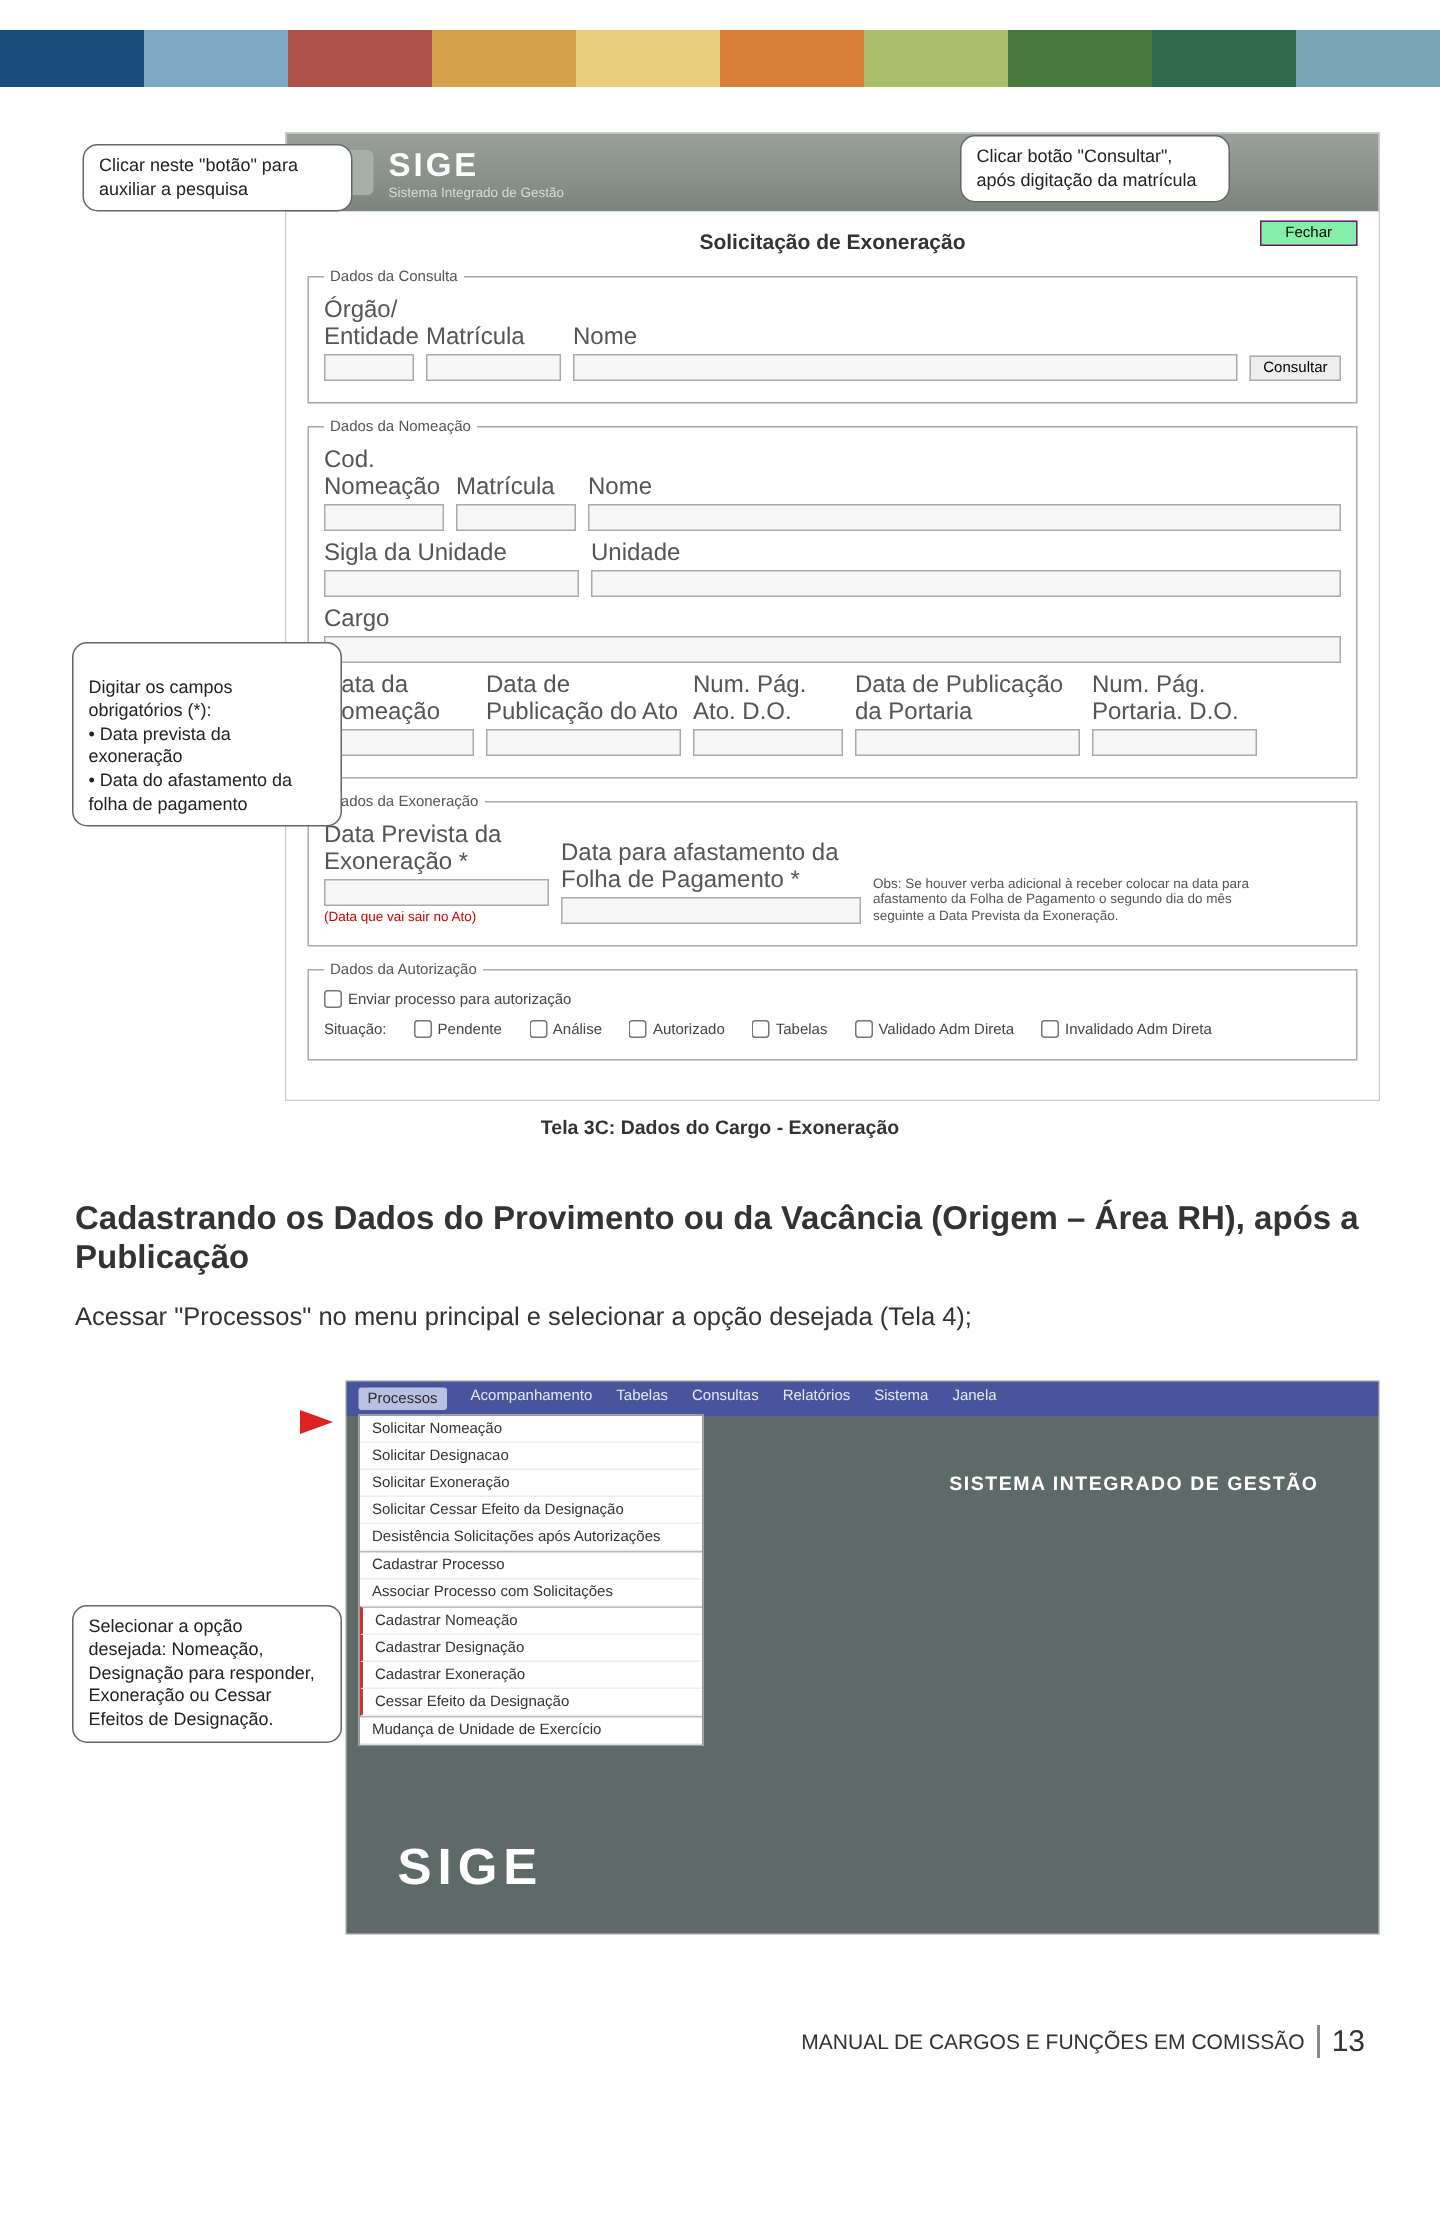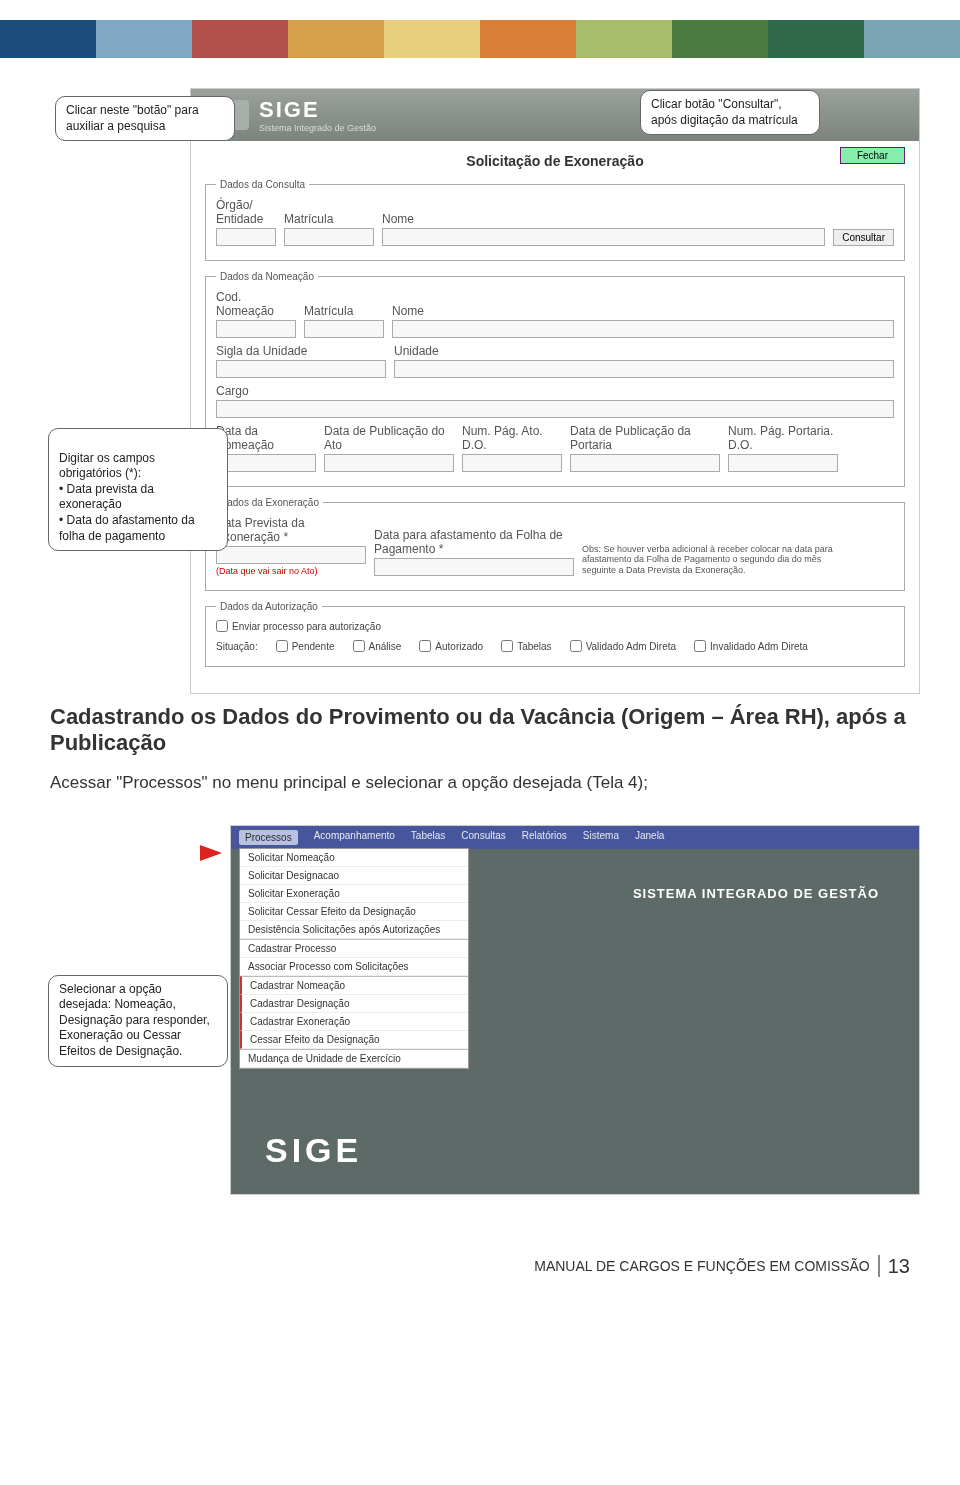--- a/index.html
+++ b/index.html
@@ -19,21 +19,21 @@
   .callout { position: absolute; background: #fff; border: 1px solid #666; border-radius: 10px; padding: 6px 10px; font-size: 12px; line-height: 1.3; color: #222; z-index: 5; max-width: 180px; }
 
   .form-body { background: #fff; padding: 12px 14px 16px 14px; position: relative; }
   .form-title { text-align: center; font-weight: bold; font-size: 14px; margin-bottom: 10px; }
   .fechar-btn { position: absolute; top: 6px; right: 14px; font-size: 10px; background: #86efac; border: 1px solid #701a75; padding: 2px 16px; }
 
   fieldset { border: 1px solid #aaa; padding: 8px 10px; margin-bottom: 10px; font-size: 10px; color: #444; }
   legend { font-size: 10px; color: #555; padding: 0 4px; }
   .row { display: flex; gap: 8px; flex-wrap: wrap; margin-bottom: 6px; align-items: flex-end; }
   .fld { display: flex; flex-direction: column; }
-  .fld label { font-size: 12px; color: #555; margin-bottom: 2px; }
+  .fld label { font-size: 16px; color: #555; margin-bottom: 2px; }
   .fld input, .fld .ro { border: 1px solid #aaa; background: #f7f7f7; height: 18px; font-size: 10px; padding: 0 3px; }
   .ro { background: #e8e8e8; }
   .red { color: #c00; font-size: 9px; margin-top: 2px; }
   .obs { font-size: 9px; color: #555; max-width: 260px; line-height: 1.2; }
   .chk { display: flex; align-items: center; gap: 4px; font-size: 10px; }
   .chk input { width: 12px; height: 12px; }
 
   .consultar-btn { font-size: 10px; background: #eee; border: 1px solid #aaa; padding: 2px 8px; }
 
   .caption { text-align: center; font-weight: bold; font-size: 13px; margin: 8px 0 40px 0; }
@@ -221,20 +221,21 @@
               <span>Validado Adm Direta</span>
             </label>
           <label class="chk">
               <input type="checkbox" style="">
               <span>Invalidado Adm Direta</span>
             </label>
         </div>
       </fieldset>
     </div>
   </div>
+  <div class="caption">Tela 3C: Dados do Cargo - Exoneração</div>
 </div>
 
 <div class="section">
   <div class="h2">Cadastrando os Dados do Provimento ou da Vacância (Origem – Área RH), após a Publicação</div>
   <div class="p">Acessar "Processos" no menu principal e selecionar a opção desejada (Tela 4);</div>
 </div>
 
 <div style="position:relative;">
   <div class="callout" style="top:150px; left:48px;">
     <span>Selecionar a opção desejada: Nomeação, Designação para responder, Exoneração ou Cessar Efeitos de Designação.</span>

